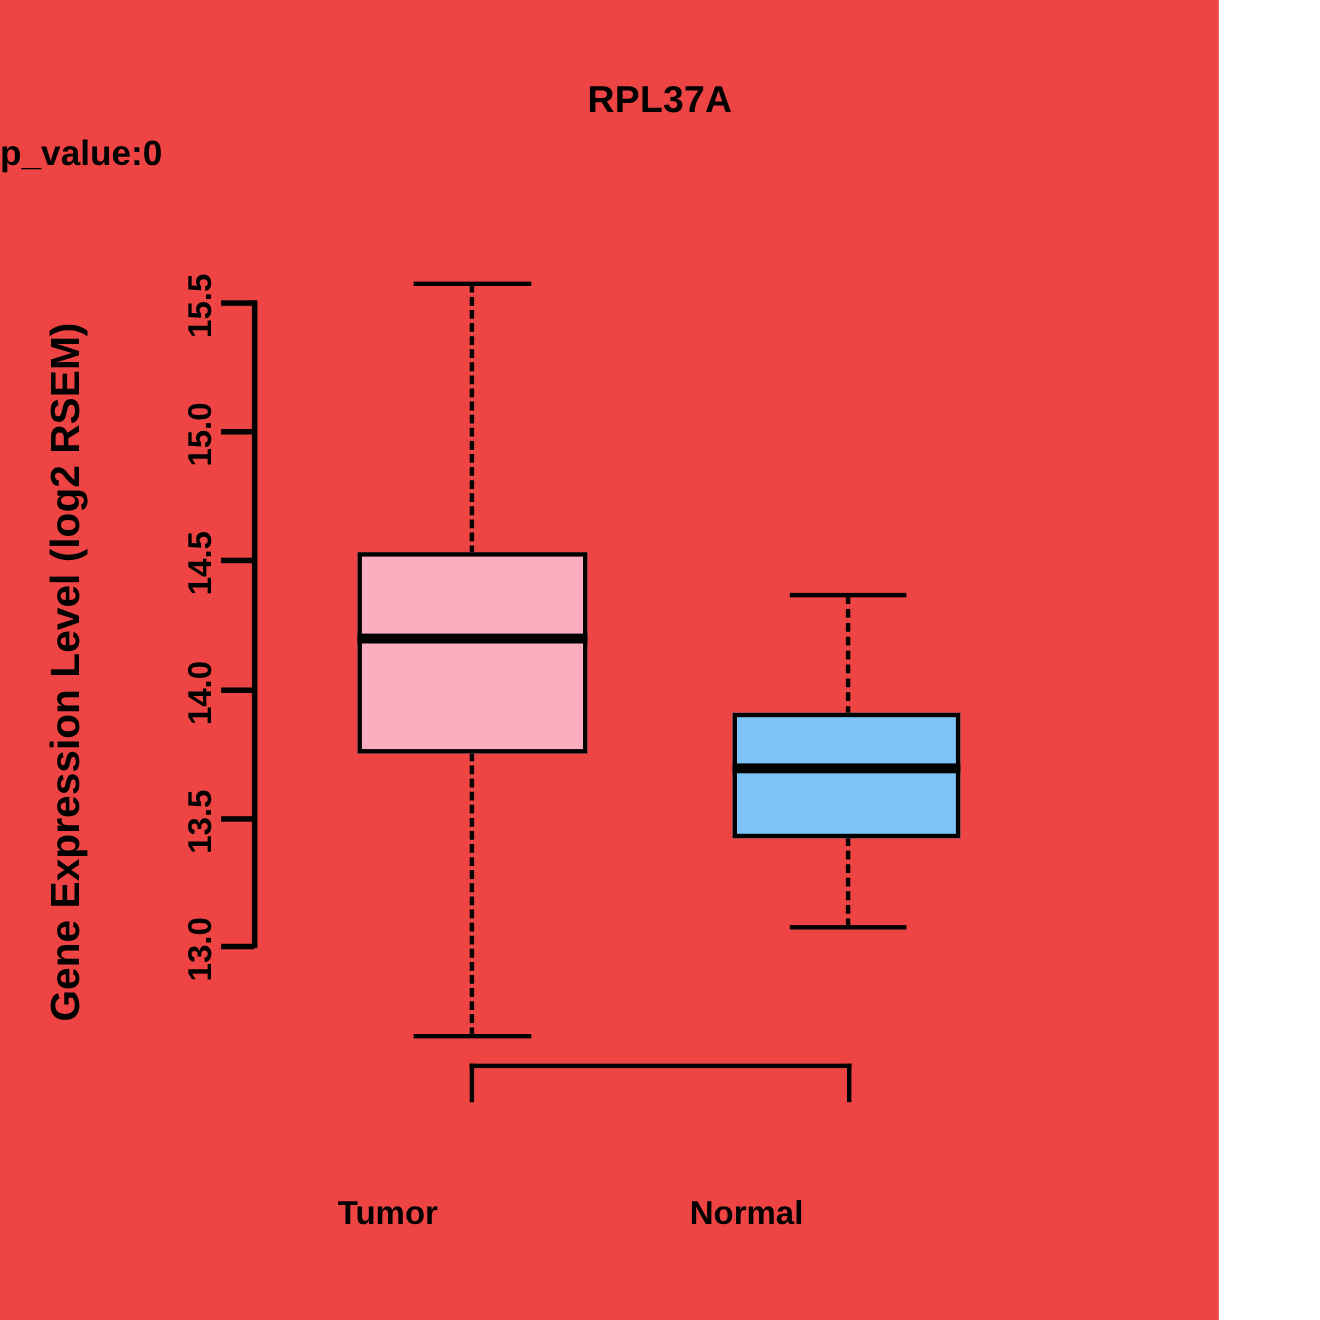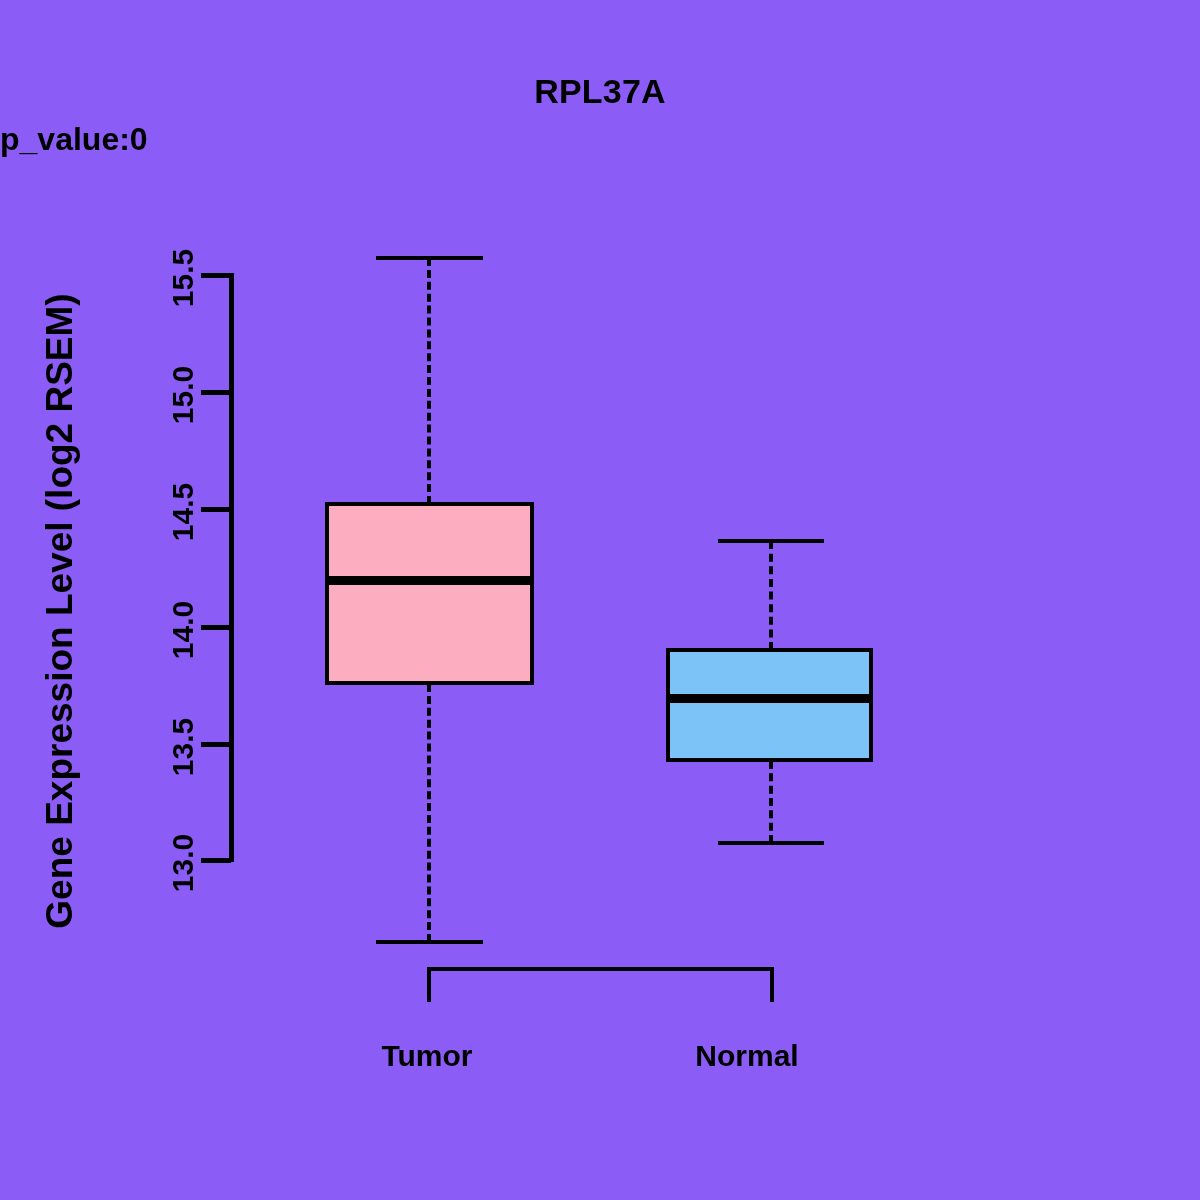--- a/index.html
+++ b/index.html
@@ -8,23 +8,23 @@
     background: #ffffff;
   }
   body {
     width: 1200px;
     height: 1200px;
     font-family: "Liberation Sans", sans-serif;
     overflow: hidden;
   }
   #plot {
     position: relative;
-    width: 1200px;
+    width: 1108px;
     height: 1200px;
-    background: #8b5cf6;
+    background: #ef4444;
   }
   .title {
     position: absolute;
     left: 0;
     top: 72px;
     width: 1200px;
     text-align: center;
     font-size: 34px;
     font-weight: bold;
     color: #000000;
@@ -70,22 +70,22 @@
     white-space: nowrap;
     transform: rotate(-90deg);
     transform-origin: 50% 50%;
     text-align: center;
   }
   .xtick-label {
     position: absolute;
     font-size: 30px;
     font-weight: bold;
     color: #000000;
-    text-align: center;
     white-space: nowrap;
+    margin-top: 48px;
   }
   .boxwrap { position: absolute; }
   .box-rect {
     position: absolute;
     border: 4px solid #000000;
     box-sizing: border-box;
   }
   .median-line {
     position: absolute;
     background: #000000;

